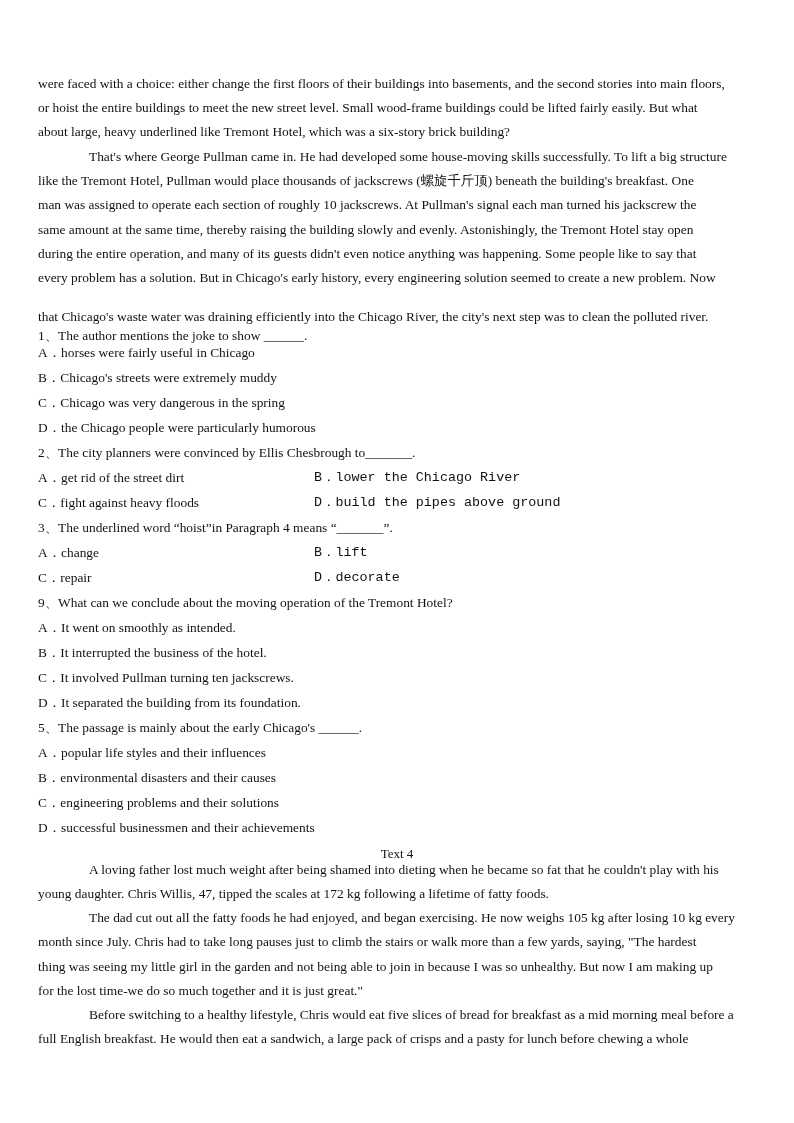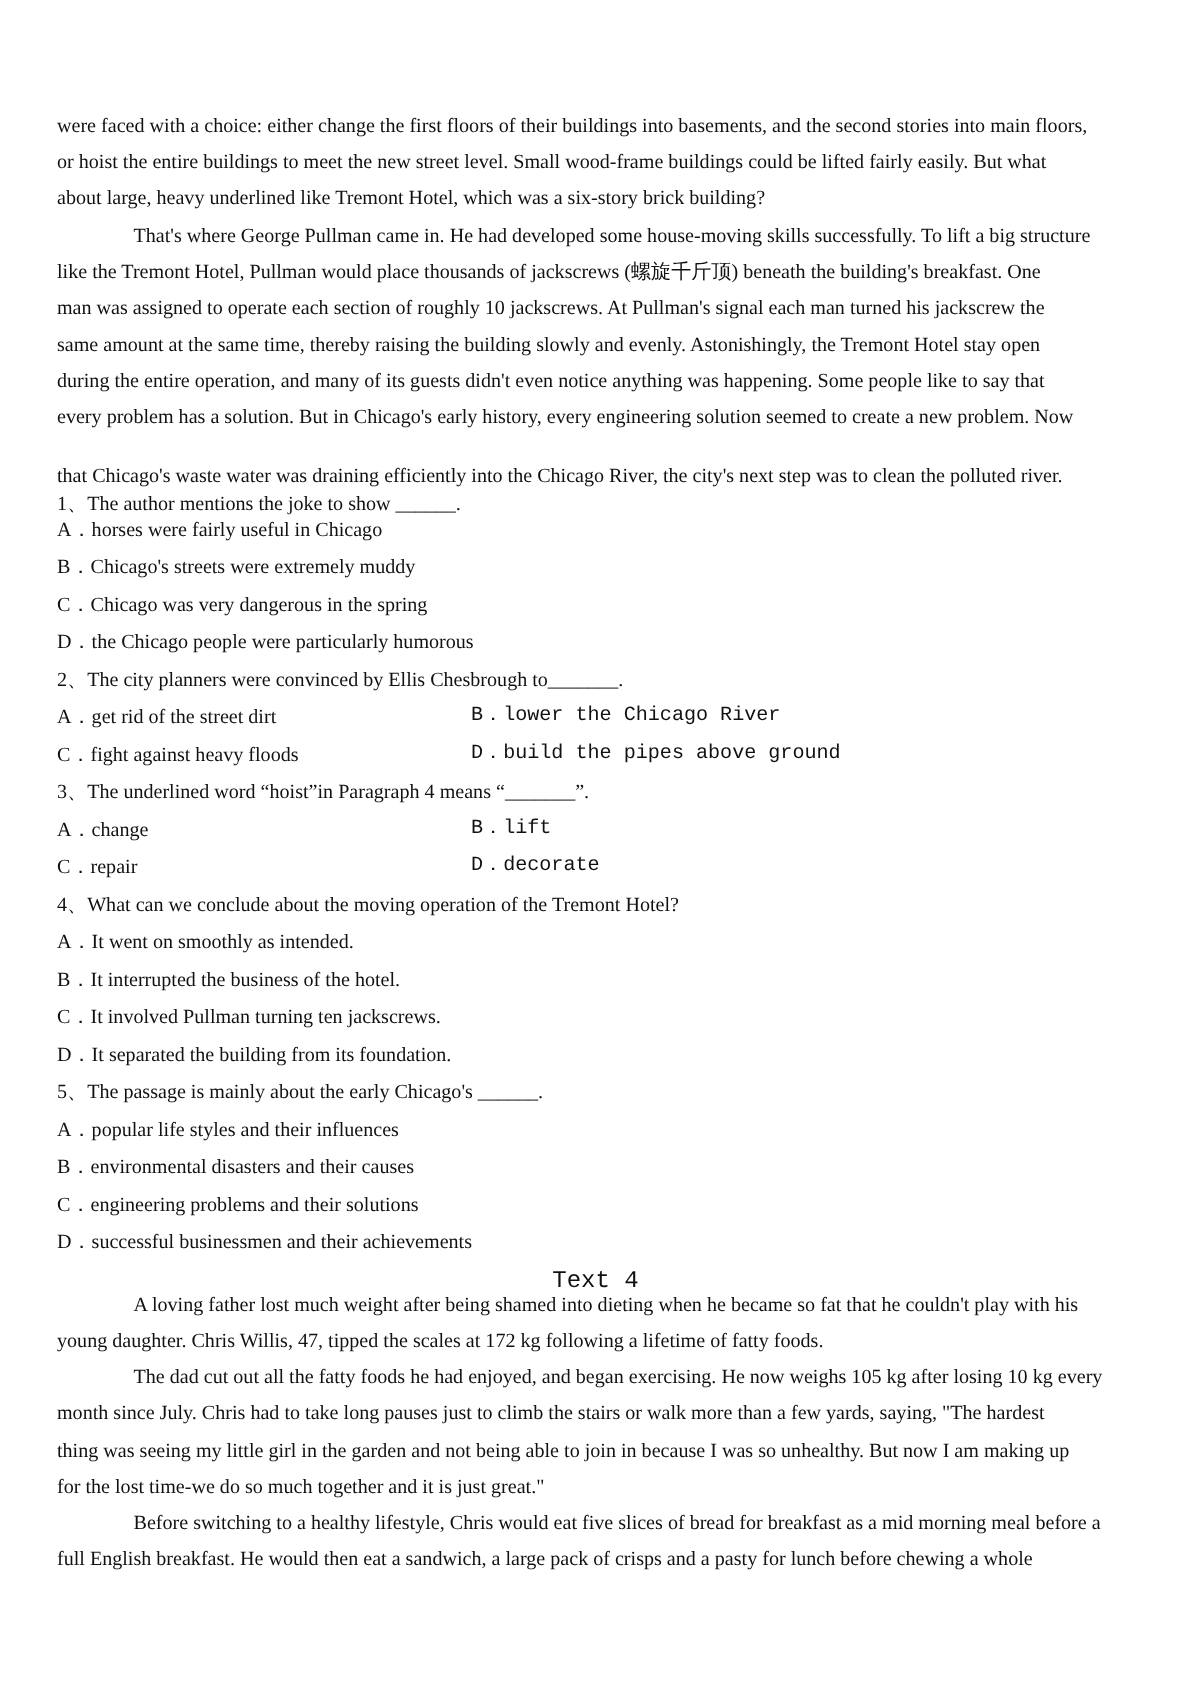--- a/index.html
+++ b/index.html
@@ -3,21 +3,21 @@
 <meta charset="utf-8">
 <style>
   html, body { margin: 0; padding: 0; background: #ffffff; }
   body { width: 794px; height: 1123px; position: relative; overflow: hidden;
          font-family: "Liberation Serif", serif; color: #111; font-size: 13.4px; }
   .page { position: absolute; left: 38px; top: 74px; width: 720px; }
   .line { position: absolute; left: 0; white-space: nowrap; height: 20px; line-height: 20px; }
   .indent { left: 27px; margin-left: 24px; }
   .opt2 { left: 276px; font-family: Liberation Mono, monospace; }
   .heading { position: absolute; left: 0; width: 718px; text-align: center;
-             font-family: Liberation Mono, monospace; font-size: 16px; line-height: 16px; }
+             font-family: Liberation Serif, serif; font-size: 13px; line-height: 16px; }
 </style>
 </head>
 <body>
 
 <div class="page">
 
   <div class="line" style="top:0px">were faced with a choice: either change the first floors of their buildings into basements, and the second stories into main floors,</div>
   <div class="line" style="top:24px">or hoist the entire buildings to meet the new street level. Small wood-frame buildings could be lifted fairly easily. But what</div>
   <div class="line" style="top:48px">about large, heavy underlined like Tremont Hotel, which was a six-story brick building?</div>
 
@@ -40,21 +40,21 @@
   <div class="line opt2" style="top:394px">B．lower the Chicago River</div>
   <div class="line" style="top:419px">C．fight against heavy floods</div>
   <div class="line opt2" style="top:419px">D．build the pipes above ground</div>
 
   <div class="line" style="top:444px">3、The underlined word “hoist”in Paragraph 4 means “_______”.</div>
   <div class="line" style="top:469px">A．change</div>
   <div class="line opt2" style="top:469px">B．lift</div>
   <div class="line" style="top:494px">C．repair</div>
   <div class="line opt2" style="top:494px">D．decorate</div>
 
-  <div class="line" style="top:519px">4、What can we conclude about the moving operation of the Tremont Hotel?</div>
+  <div class="line" style="top:519px">9、What can we conclude about the moving operation of the Tremont Hotel?</div>
   <div class="line" style="top:544px">A．It went on smoothly as intended.</div>
   <div class="line" style="top:569px">B．It interrupted the business of the hotel.</div>
   <div class="line" style="top:594px">C．It involved Pullman turning ten jackscrews.</div>
   <div class="line" style="top:619px">D．It separated the building from its foundation.</div>
 
   <div class="line" style="top:644px">5、The passage is mainly about the early Chicago's ______.</div>
   <div class="line" style="top:669px">A．popular life styles and their influences</div>
   <div class="line" style="top:694px">B．environmental disasters and their causes</div>
   <div class="line" style="top:719px">C．engineering problems and their solutions</div>
   <div class="line" style="top:744px">D．successful businessmen and their achievements</div>

